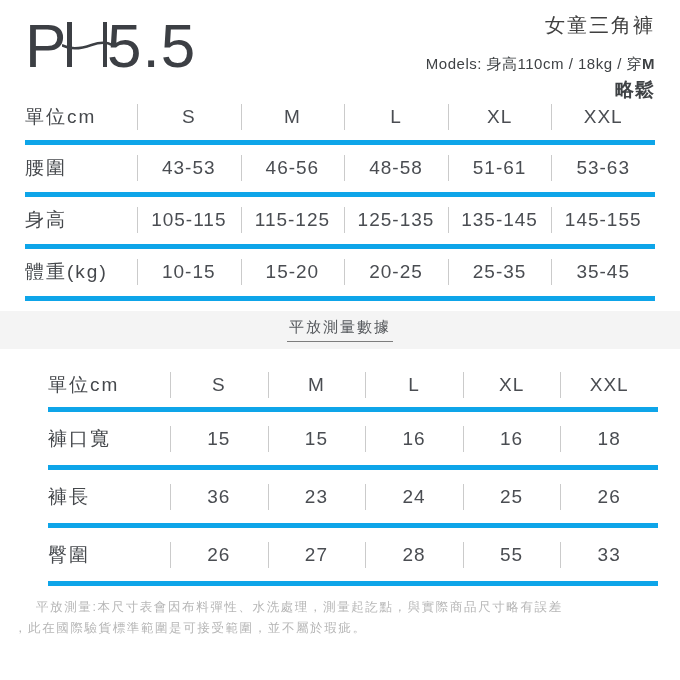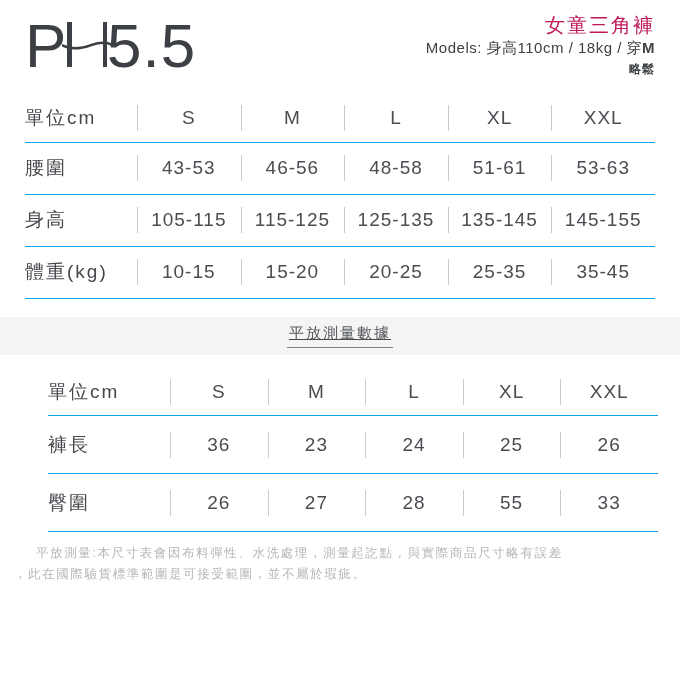--- a/index.html
+++ b/index.html
@@ -10,51 +10,51 @@
   .top { position:relative; height:95px; }
   .logo { position:absolute; left:25px; top:6px; font-size:62px; font-weight:400;
     color:#3c3f44; letter-spacing:1px; display:flex; align-items:baseline; line-height:80px; }
   .logo-h { position:relative; display:inline-block; width:0.64em; height:0.72em; }
   .logo-h::before, .logo-h::after { content:""; position:absolute; top:0; width:0.072em;
     height:100%; background:#3c3f44; }
   .logo-h::before { left:0; } .logo-h::after { right:0; }
   .logo-wave { position:absolute; left:-14%; top:40%; width:128%; height:0.22em; }
 
   .right-info { position:absolute; right:25px; top:12px; text-align:right; }
-  .product-title { font-size:20px; color:#be185d; letter-spacing:2px; }
+  .product-title { font-size:20px; color:#404040; letter-spacing:2px; margin-bottom:16px; }
   .models-line { font-size:15px; color:#3f4245; letter-spacing:0.5px; }
   .models-size { font-weight:700; }
-  .fit-note { font-size:12px; font-weight:700; color:#3f4245; margin-top:3px; letter-spacing:1px; }
+  .fit-note { font-size:19px; font-weight:700; color:#3f4245; margin-top:3px; letter-spacing:1px; }
 
   
   table { border-collapse:collapse; table-layout:fixed; }
   td { vertical-align:middle; text-align:center; font-size:19px; color:#4a4d52;
-       border-bottom:1px solid #0ea5e9; letter-spacing:1px; }
+       border-bottom:5px solid #0ea5e9; letter-spacing:1px; }
   td.lbl { text-align:left; font-size:19px; color:#45484c; letter-spacing:2px; }
   td:not(.lbl) { background:linear-gradient(#cbcbcb,#cbcbcb) left center / 1px 26px no-repeat; }
 
   .t1 { margin:0 25px; width:630px; }
   .t1 col.c-lbl { width:112px; }
   .t1 tr.head td { height:47px; }
   .t1 tr.body td { height:52px;margin-top:20px; }
 
   .t2 { margin:15px 22px 0 48px; width:610px; }
   .t2 col.c-lbl { width:122px; }
   .t2 tr.head td { height:46px; }
   .t2 tr.body td { height:58px; }
 
   
   .note { margin:9px 20px 0 20px; font-size:12.5px; line-height:21px;
     color:#b6b6b6; letter-spacing:1.6px; }
   .note2 { margin:11px 20px 0 14px; }
   .note2 .nline1 { margin-left:22px; }
 
   
-  .band { margin-top:18px; height:38px; background:#f4f4f4; display:flex;
-    align-items:center; justify-content:center;text-decoration:underline; }
+  .band { margin-top:10px; height:38px; background:#f4f4f4; display:flex;
+    align-items:center; justify-content:center; }
   .band-title { font-size:15px; color:#55585c; letter-spacing:2px;
     border-bottom:1px solid #7d7d7d; padding:0 2px 4px 2px; }
 </style>
 </head>
 <body>
 
 <div class="top">
   <div class="logo">
     <span>P</span>
       <span class="logo-h">
@@ -135,20 +135,28 @@
   <tbody>
       <tr class="head">
     <td class="lbl">單位cm</td>
     <td>S</td>
     <td>M</td>
     <td>L</td>
     <td>XL</td>
     <td>XXL</td>
   </tr>
   <tr class="body">
+    <td class="lbl">褲口寬</td>
+    <td>15</td>
+    <td>15</td>
+    <td>16</td>
+    <td>16</td>
+    <td>18</td>
+  </tr>
+  <tr class="body">
     <td class="lbl">褲長</td>
     <td>36</td>
     <td>23</td>
     <td>24</td>
     <td>25</td>
     <td>26</td>
   </tr>
   <tr class="body">
     <td class="lbl">臀圍</td>
     <td>26</td>

